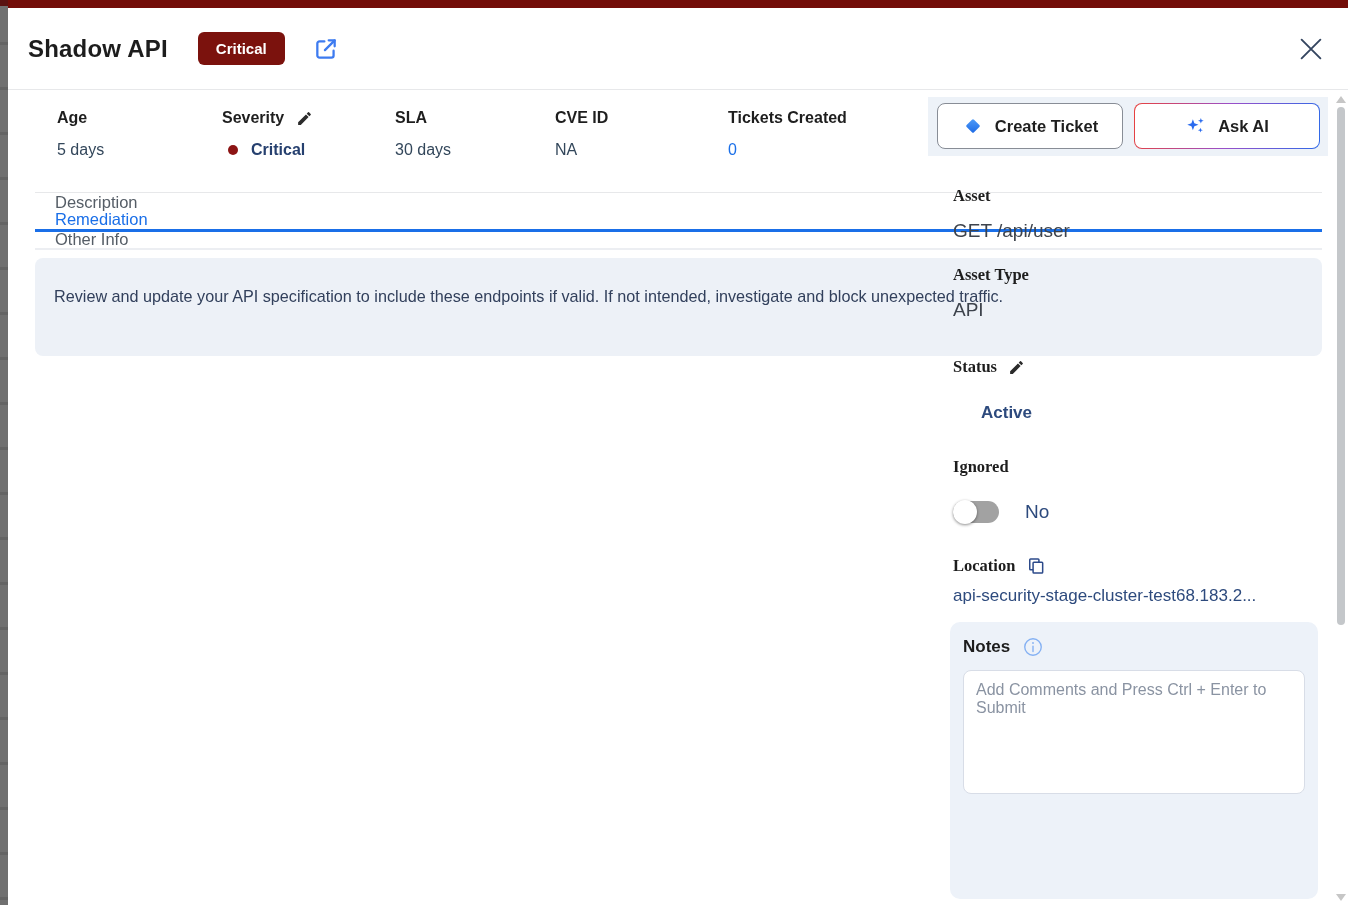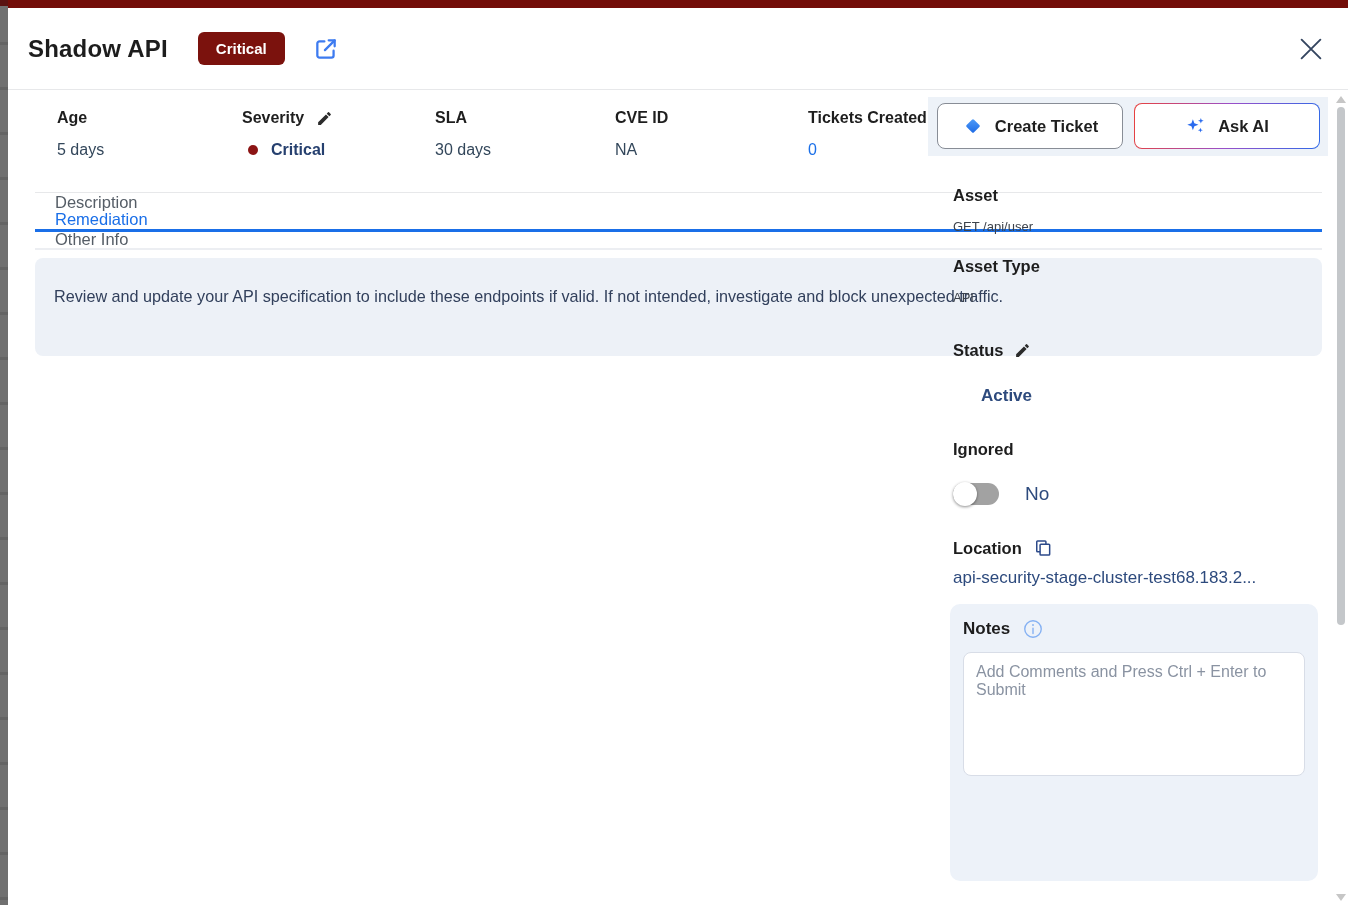--- a/index.html
+++ b/index.html
@@ -19,21 +19,21 @@
   
   .header { height:82px; display:flex; align-items:center; padding:0 22px 0 20px;
     border-bottom:1px solid #e7e8ea; }
   .page-title { font-size:24px; font-weight:700; color:#1d1d1d; letter-spacing:.2px;text-align:center; }
   .sev-badge { margin-left:30px; background:#7b120d; color:#fff; font-weight:700;
     font-size:15px; padding:8px 18px; border-radius:6px; }
   .ext-link { margin-left:28px; width:26px; height:26px; cursor:pointer; }
   .close-btn { margin-left:auto; width:30px; height:30px; cursor:pointer; }
 
   
-  .summary-row { display:flex; padding:19px 0 0 49px; height:102px;gap:20px; }
+  .summary-row { display:flex; padding:19px 0 0 49px; height:102px; }
   .sum-col { flex:0 0 auto; }
   .sum-col.c0{width:165px}.sum-col.c1{width:173px}.sum-col.c2{width:160px}
   .sum-col.c3{width:173px}.sum-col.c4{width:180px}
   .sum-label { font-size:16px; font-weight:700; color:#1e1e1e; display:flex; align-items:center; gap:12px; }
   .sum-value { margin-top:14px; font-size:16px; color:#33475b; display:flex; align-items:center; }
   .sum-value.navy-b { color:#26406f; font-weight:700; }
   .sum-value.link { color:#1a6fe8; cursor:pointer; }
   .sev-dot { display:inline-block; width:10px; height:10px; border-radius:50%;
     background:#8c1414; margin:0 13px 0 6px; }
   .pencil { width:17px; height:17px; cursor:pointer; }
@@ -55,22 +55,22 @@
   .btn-strip { background:#edf2f8; height:59px; display:flex; gap:11px; padding:6px 8px 7px 9px; }
   .btn { flex:1; background:#fff; border-radius:8px; display:flex; align-items:center;
     justify-content:center; gap:11px; font-weight:700; font-size:16.5px; color:#1f1f1f; cursor:pointer; }
   .btn-create { border:1px solid #888d96; }
   .btn-ask { border:1.5px solid transparent;
     background:linear-gradient(#fff,#fff) padding-box,
                linear-gradient(100deg,#e8413d,#9a4fc9,#2f6ae8) border-box; }
   .btn-icon { width:22px; height:22px; }
 
   .rp-body { padding-left:25px; }
-  .rp-label { font-weight:700; font-size:16.5px; color:#1d1d1d; display:flex; align-items:center; gap:11px; }
-  .rp-value { font-size:13px; color:#3d434c; }
+  .rp-label { font-weight:700; font-size:16.5px; color:#1d1d1d; display:flex; align-items:center; gap:11px;font-family:Liberation Serif, serif; }
+  .rp-value { font-size:19px; color:#3d434c; }
   .navy { color:#2d4a7d; }
   .mt30{margin-top:30px}.mt14{margin-top:14px}.mt23{margin-top:23px}.mt36{margin-top:36px}
   .mt26{margin-top:26px}.mt34{margin-top:34px}.mt24{margin-top:24px}.mt33{margin-top:33px}.mt10{margin-top:10px}
   .status-value { margin-left:28px; font-weight:700; font-size:17px; }
   .toggle-row { display:flex; align-items:flex-start; gap:26px; }
   .toggle { position:relative; width:46px; height:22px; background:#a2a2a2; border-radius:11px; cursor:pointer; }
   .toggle .knob { position:absolute; left:0; top:-1px; width:24px; height:24px; border-radius:50%;
     background:#fff; box-shadow:0 1px 3px rgba(0,0,0,.45); }
   .toggle-value { font-size:19px; }
   .location-value { font-size:17px; white-space:nowrap; overflow:hidden; }

